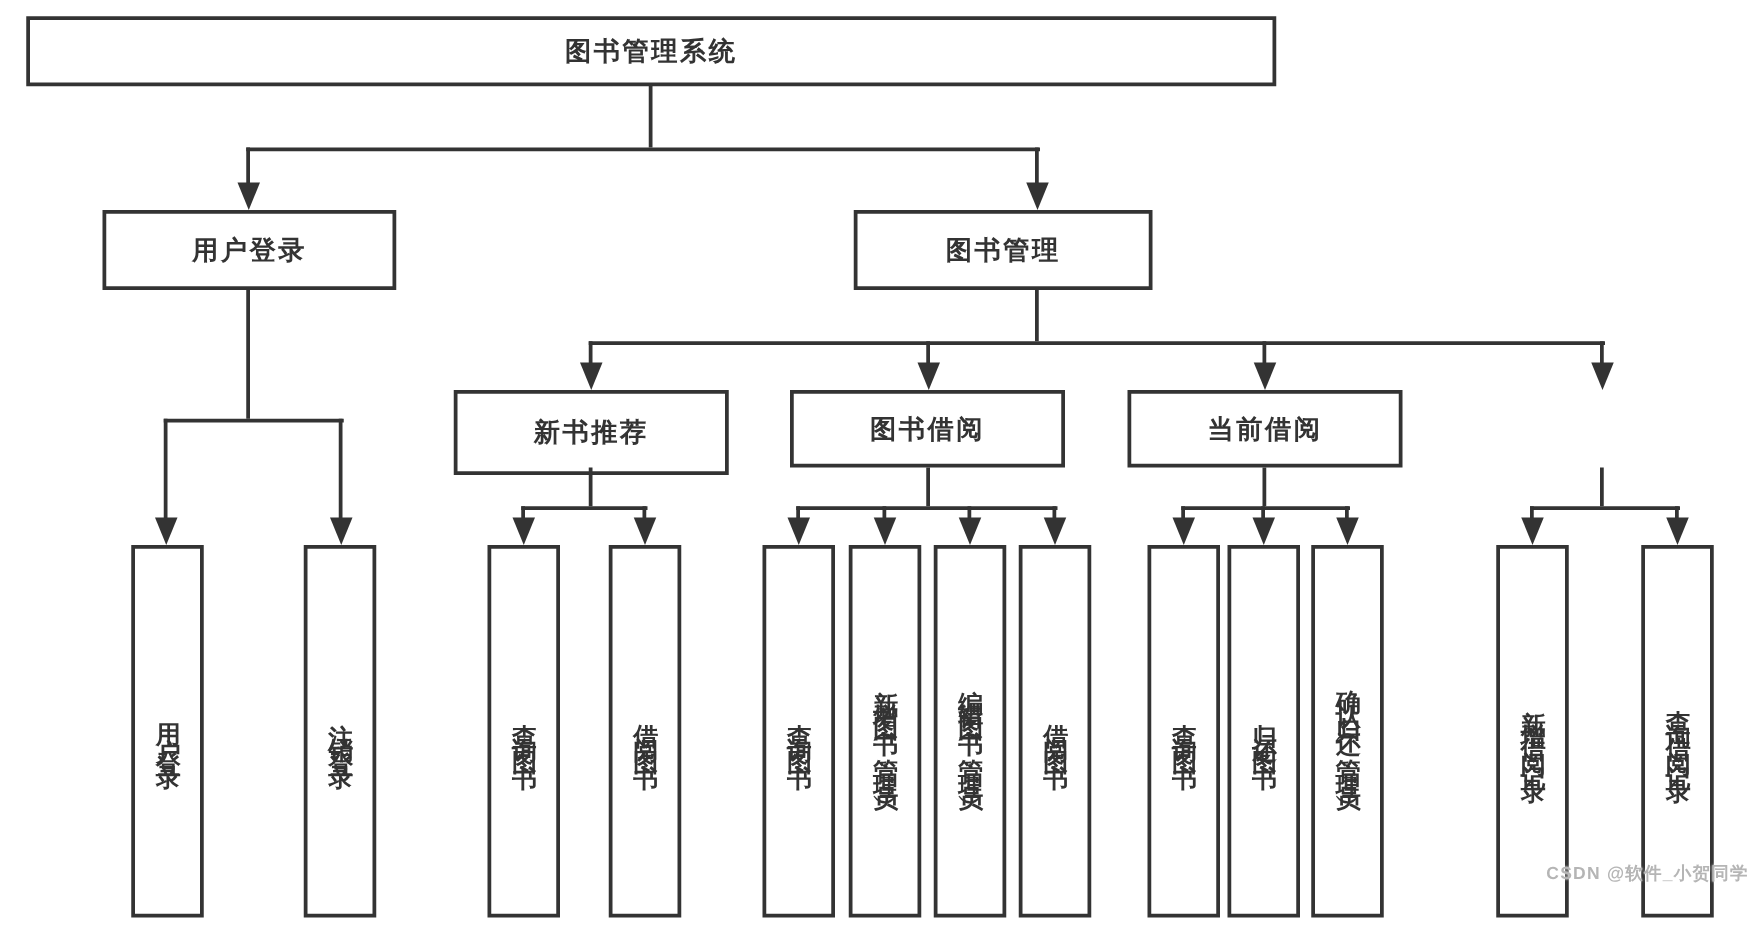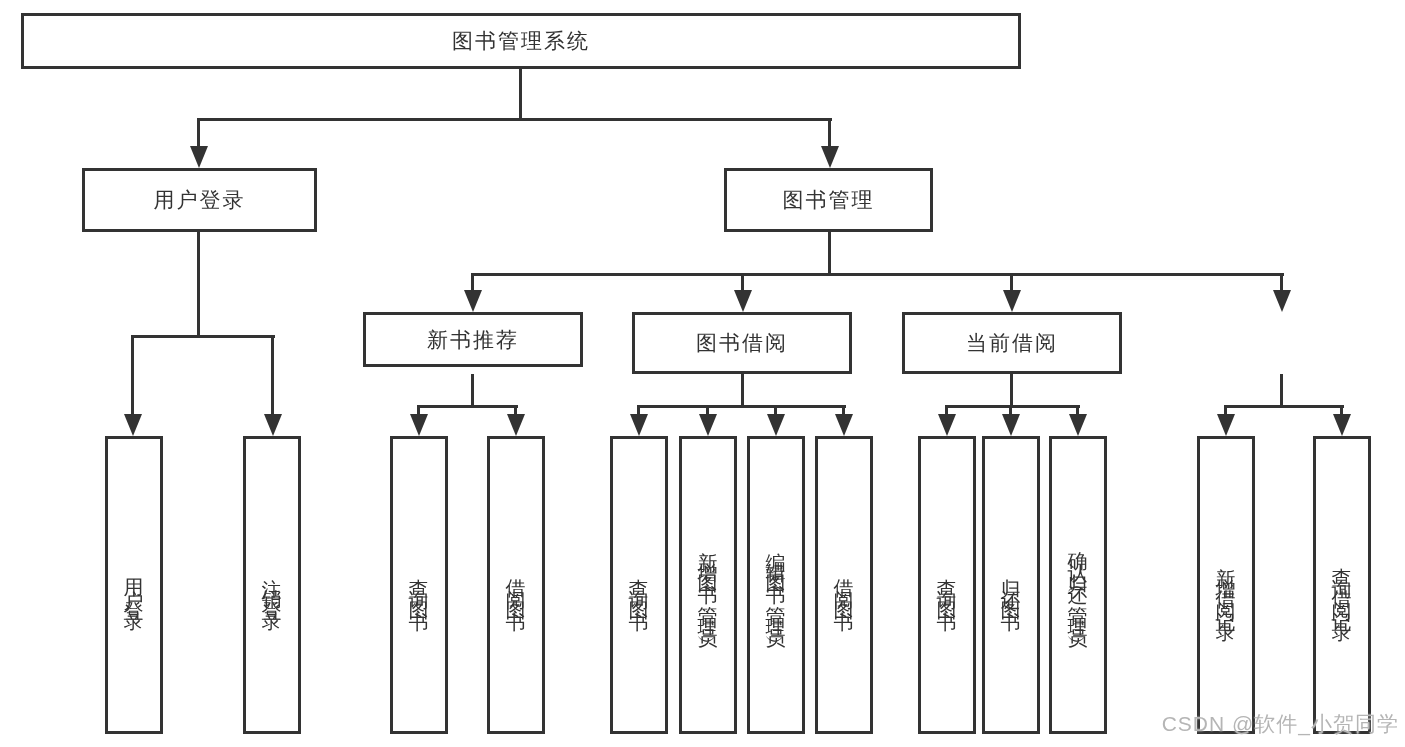--- a/index.html
+++ b/index.html
@@ -9,20 +9,21 @@
     --bg:#ffffff;
   }
   html,body{margin:0;padding:0;background:var(--bg);}
   #canvas{
     position:relative;
     width:1405px;height:747px;
     background:var(--bg);
     overflow:hidden;
     font-family:"Liberation Sans","DejaVu Sans",sans-serif;
     color:var(--text);
+    font-weight:bold;
   }
   .hline,.vline{position:absolute;background:var(--line);}
   .hline{height:3px;}
   .vline{width:3px;}
   .arrow{
     position:absolute;width:0;height:0;
     border-left:9px solid transparent;
     border-right:9px solid transparent;
     border-top:22px solid var(--line);
   }
@@ -48,22 +49,22 @@
     color:var(--text);
   }
   .vnode span{
     writing-mode:vertical-rl;
     text-orientation:mixed;
     letter-spacing:11px;
     line-height:1;
   }
   .watermark{
     position:absolute;
-    top:710px;right:6px;
-    font-size:21px;
+    top:690px;right:6px;
+    font-size:14px;
     color:var(--wm);
     letter-spacing:1px;
     z-index:10;
     text-shadow:0 0 2px #ffffff;
     white-space:nowrap;
   }
 </style>
 </head>
 <body>
 
@@ -76,21 +77,21 @@
   <div class="vline" style="left:519px;top:68px;height:50px;"></div>
   <div class="hline" style="left:197px;top:118px;width:635px;"></div>
   <div class="vline" style="left:197px;top:118px;height:32px;"></div>
   <div class="arrow" style="left:190px;top:146px;"></div>
   <div class="vline" style="left:828px;top:118px;height:32px;"></div>
   <div class="arrow" style="left:821px;top:146px;"></div>
 
   <div class="node" style="left:82px;top:168px;width:235px;height:64px;">
     <span>用户登录</span>
   </div>
-  <div class="node" style="left:724px;top:168px;width:209px;height:64px;">
+  <div class="node" style="left:683px;top:168px;width:239px;height:64px;">
     <span>图书管理</span>
   </div>
 
   <div class="vline" style="left:197px;top:232px;height:103px;"></div>
   <div class="hline" style="left:131px;top:335px;width:144px;"></div>
   <div class="vline" style="left:131px;top:335px;height:80px;"></div>
   <div class="arrow" style="left:124px;top:414px;"></div>
   <div class="vline" style="left:271px;top:335px;height:80px;"></div>
   <div class="arrow" style="left:264px;top:414px;"></div>
 
@@ -98,21 +99,21 @@
   <div class="hline" style="left:471px;top:273px;width:813px;"></div>
   <div class="vline" style="left:471px;top:273px;height:18px;"></div>
   <div class="arrow" style="left:464px;top:290px;"></div>
   <div class="vline" style="left:741px;top:273px;height:18px;"></div>
   <div class="arrow" style="left:734px;top:290px;"></div>
   <div class="vline" style="left:1010px;top:273px;height:18px;"></div>
   <div class="arrow" style="left:1003px;top:290px;"></div>
   <div class="vline" style="left:1280px;top:273px;height:18px;"></div>
   <div class="arrow" style="left:1273px;top:290px;"></div>
 
-  <div class="node" style="left:363px;top:312px;width:220px;height:55px;">
+  <div class="node" style="left:363px;top:312px;width:220px;height:68px;">
     <span>新书推荐</span>
   </div>
   <div class="node" style="left:902px;top:312px;width:220px;height:62px;">
     <span>当前借阅</span>
   </div>
   <div class="node" style="left:632px;top:312px;width:220px;height:62px;">
     <span>图书借阅</span>
   </div>
 
   <div class="vline" style="left:471px;top:374px;height:31px;"></div>

